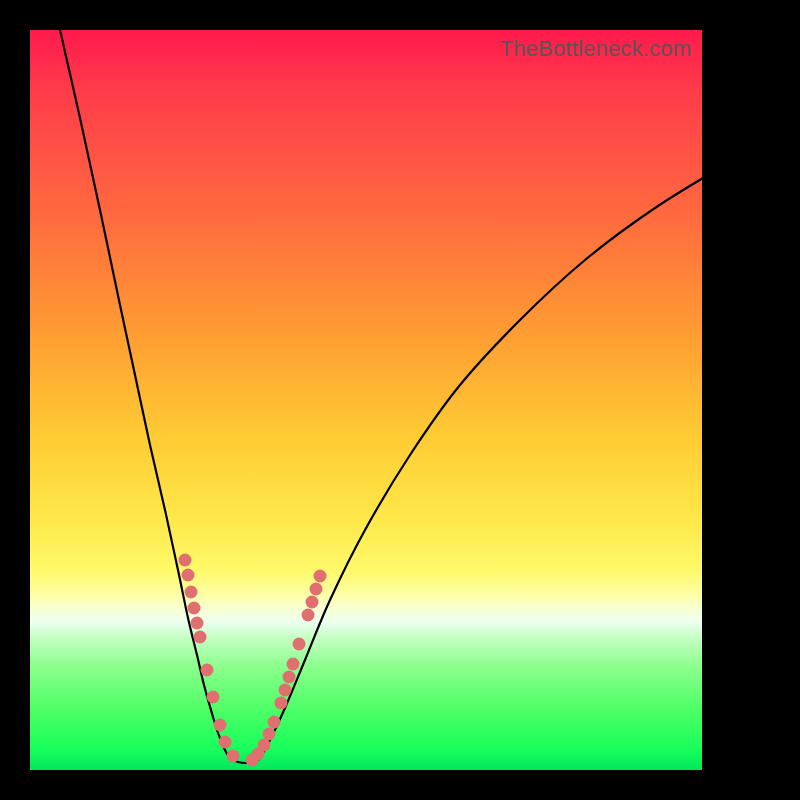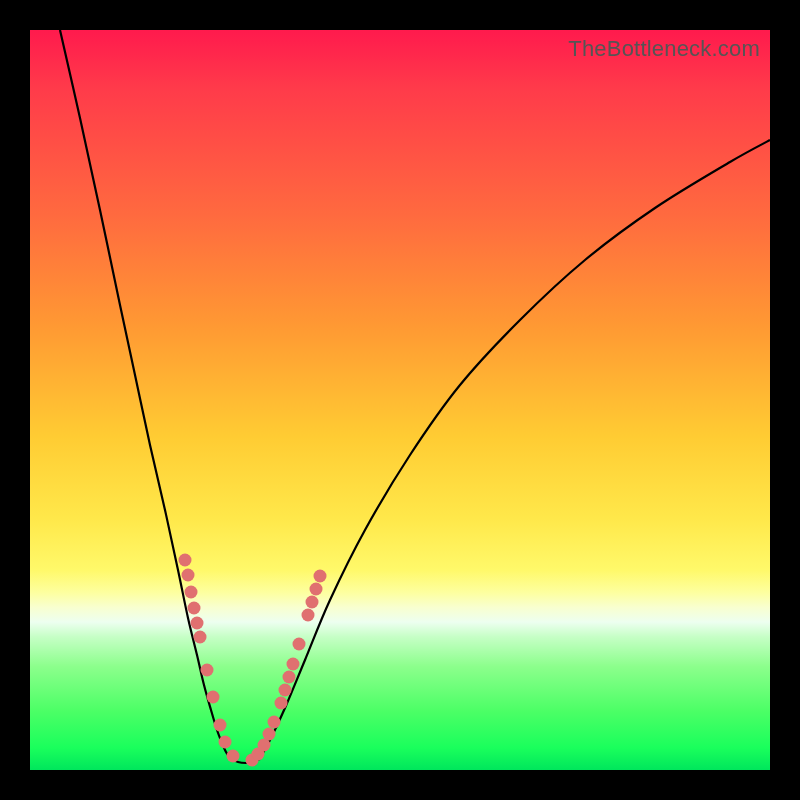--- a/index.html
+++ b/index.html
@@ -14,21 +14,21 @@
   .frame {
     position: absolute;
     left: 0; top: 0;
     width: 800px; height: 800px;
     background: #000;
   }
   .plot-area {
     position: absolute;
     left: 30px;
     top: 30px;
-    width: 740px;
+    width: 672px;
     height: 740px;
     background: linear-gradient(
       to bottom,
       #ff1a4d 0%,
       #ff3b4a 8%,
       #ff6a3f 25%,
       #ff9933 40%,
       #ffcc33 55%,
       #ffe84a 66%,
       #fff96a 73%,

